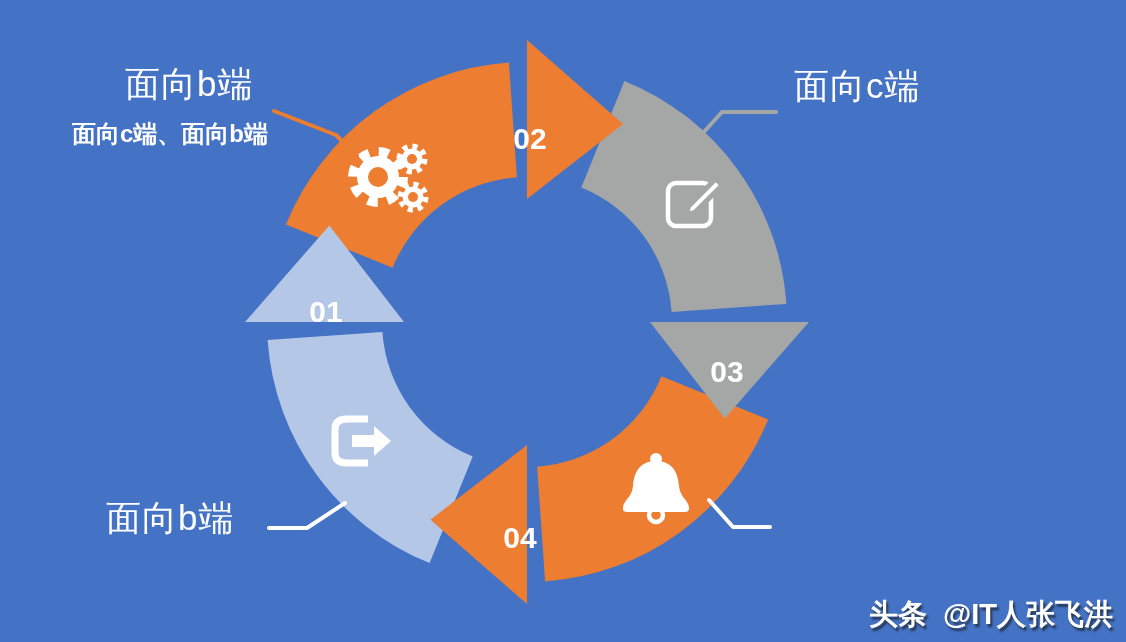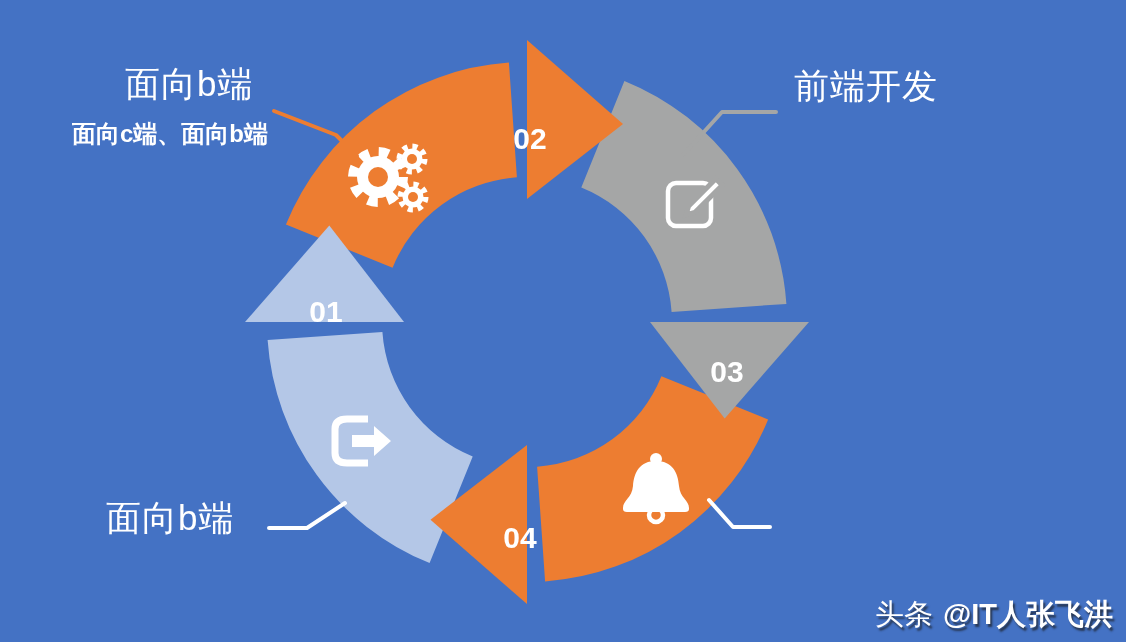--- a/index.html
+++ b/index.html
@@ -16,21 +16,21 @@
   .label.sub{font-size:24px;font-weight:bold;letter-spacing:0;}
   .num{
     font:600 30px "Liberation Sans","DejaVu Sans",sans-serif;
     fill:#ffffff;
   }
   .watermark{
     position:absolute;top:595px;right:13px;color:#ffffff;
     font-size:29px;font-weight:bold;letter-spacing:0;
     text-shadow:2px 3px 2px rgba(25,25,25,0.65);
   }
-  .watermark .brand{font-weight:400;margin-right:10px;}
+  .watermark .brand{font-weight:700;margin-right:16px;}
 </style>
 </head>
 <body>
 
 <div class="stage">
 
   <svg width="1126" height="642" viewBox="0 0 1126 642">
 
     <path d="M285.9,224.6 A260,260 0 0 1 508.9,62.6 L516.9,177.3 A145,145 0 0 0 392.6,267.7 Z" fill="#ED7D31"></path>
     <path d="M624.4,80.9 A260,260 0 0 1 786.4,303.9 L671.6,311.9 A145,145 0 0 0 581.3,187.6 Z" fill="#A5A6A6"></path>
@@ -84,20 +84,20 @@
     </g>
 
     <polyline points="274,111 336,135 357,156" fill="none" stroke-width="4" stroke-linejoin="round" stroke-linecap="round" stroke="#ED7D31"></polyline>
     <polyline points="776,112 722,112 683,155" fill="none" stroke-width="4" stroke-linejoin="round" stroke-linecap="round" stroke="#A5A6A6"></polyline>
     <polyline points="770,527 733,527 709,500" fill="none" stroke-width="4" stroke-linejoin="round" stroke-linecap="round" stroke="#FFFFFF"></polyline>
     <polyline points="269,528 307,528 345,503" fill="none" stroke-width="4" stroke-linejoin="round" stroke-linecap="round" stroke="#FFFFFF"></polyline>
   </svg>
 
   <div class="label" style="left:125px;top:66px;">面向b端</div>
   <div class="label sub" style="left:72px;top:121px;">面向c端、面向b端</div>
-  <div class="label" style="left:794px;top:68px;">前端开发</div>
+  <div class="label" style="left:794px;top:68px;">面向c端</div>
   <div class="label" style="left:106px;top:500px;">面向b端</div>
 
   <div class="watermark">
     <span class="brand">头条</span><span>@IT人张飞洪</span>
   </div>
 
 </div>
 
 </body></html>

